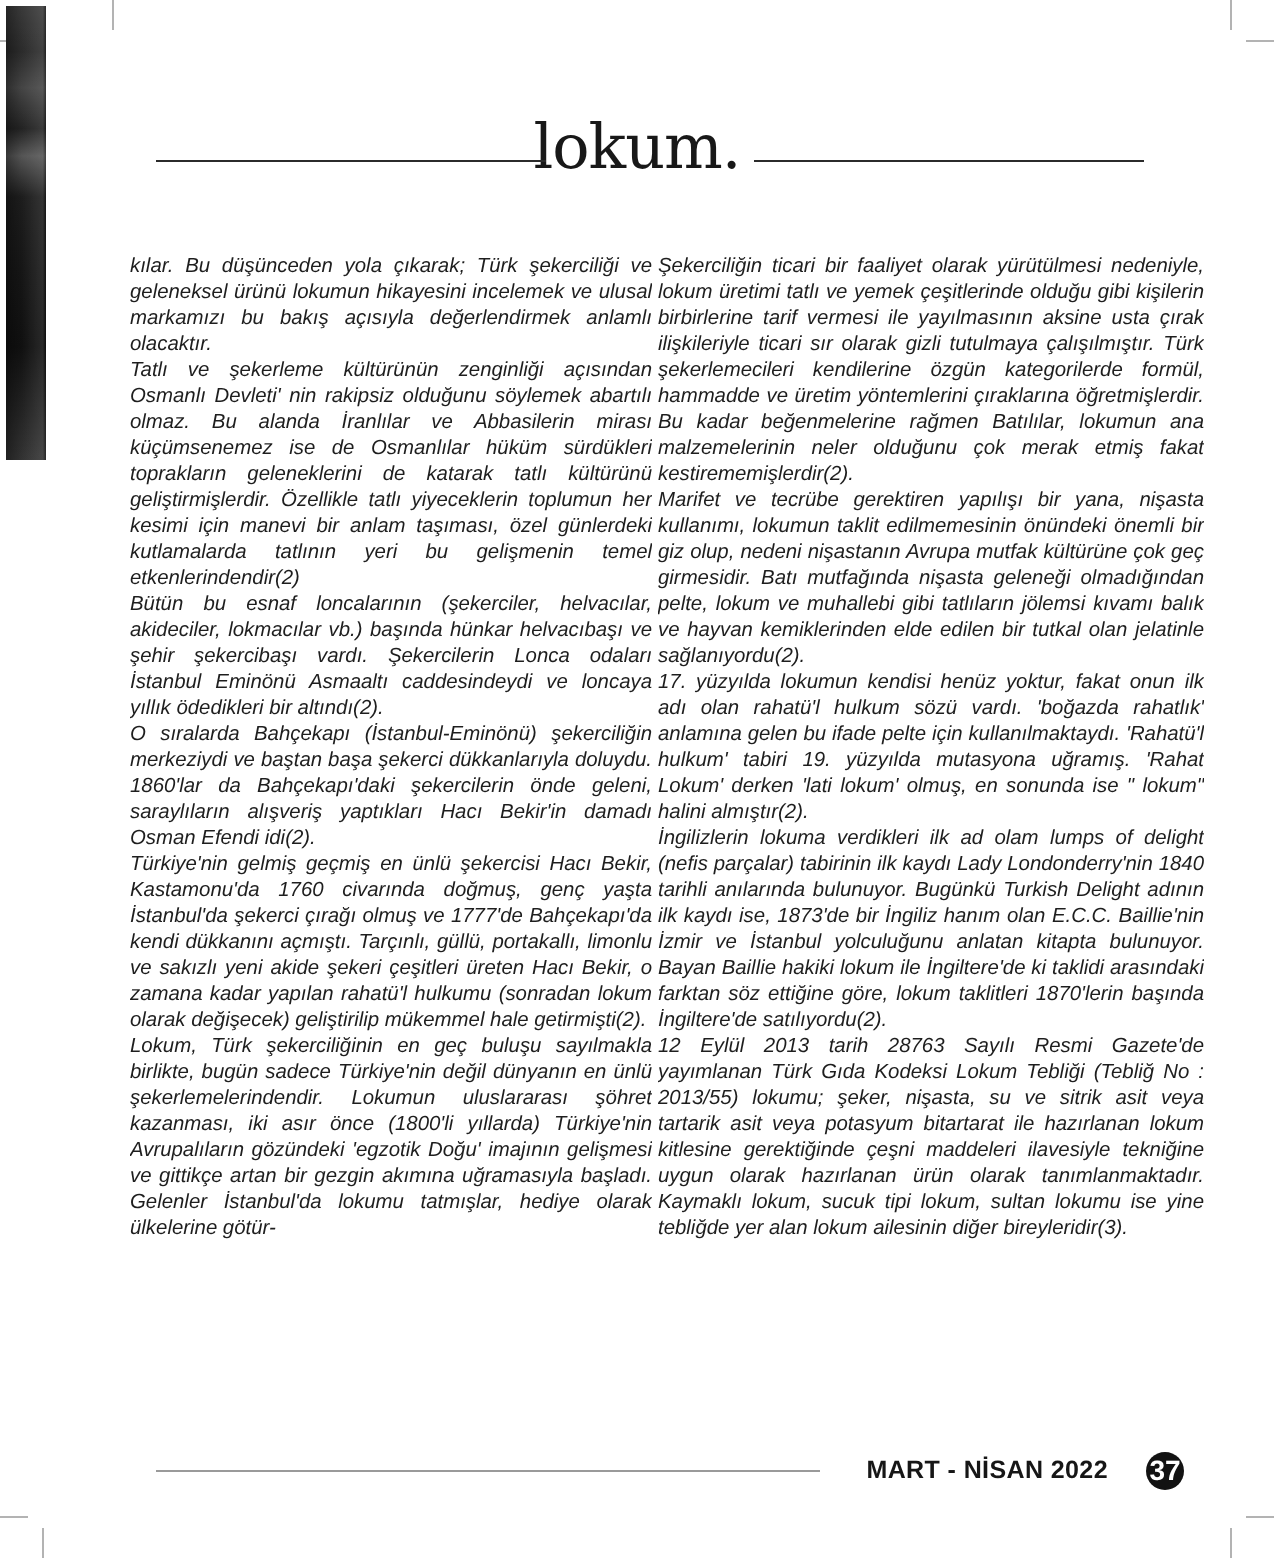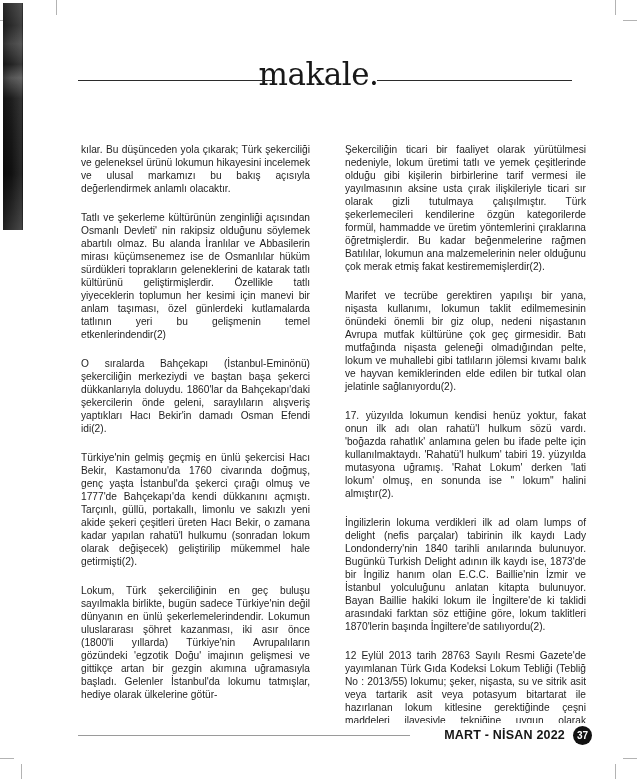--- a/index.html
+++ b/index.html
@@ -45,66 +45,67 @@
   
   .col {
     position: absolute; top: 127px; height: 596px;
     overflow: hidden;
     font-size: 10.2px; line-height: 13px;
     text-align: justify;
     color: #1e1e1e;
   }
   .col-left  { left: 65px;  width: 261px; }
   .col-right { left: 329px; width: 273px; }
-  .col p { margin: 16px; }
+  .col p { margin: 0; font-style: italic; }
 
   
   .footer-rule {
     position: absolute; left: 78px; top: 735px; width: 332px; height: 1px;
     background: #9a9a9a; z-index: 2;
   }
   .footer {
     position: absolute; top: 724px; left: 420px; width: 172px; height: 22px;
-    display: flex; align-items: center; justify-content: flex-end; gap: 8px;
+    display: flex; align-items: center; justify-content: flex-end; gap: 19px;
     z-index: 2;
   }
   .issue {
     font-weight: 700; font-size: 12.5px; letter-spacing: 0.2px; color: #161616;
     white-space: nowrap;
   }
   .page-badge {
     width: 19px; height: 19px; border-radius: 50%;
     background: #121212; color: #ffffff;
-    font-weight: 700; font-size: 10px; line-height: 19px;
+    font-weight: 700; font-size: 14px; line-height: 19px;
     text-align: center; flex: 0 0 auto;
   }
 </style>
 </head>
 <body>
 
 <div class="page">
 
   <div class="photo-strip"></div>
 
   <div class="crop h" style="left:0; top:20px;"></div>
   <div class="crop v" style="left:56px; top:0;"></div>
   <div class="crop v" style="left:615px; top:0;"></div>
   <div class="crop h" style="left:623px; top:20px;"></div>
   <div class="crop h" style="left:0; top:758px;"></div>
   <div class="crop v" style="left:21px; top:764px;"></div>
   <div class="crop h" style="left:623px; top:758px;"></div>
   <div class="crop v" style="left:615px; top:764px;"></div>
 
   <div class="header-rule left"></div>
-  <h1 class="title">makale.</h1>
+  <h1 class="title">lokum.</h1>
   <div class="header-rule right"></div>
 
   <div class="col col-left">
       <p>kılar. Bu düşünceden yola çıkarak; Türk şekerciliği ve geleneksel ürünü lokumun hikayesini incelemek ve ulusal markamızı bu bakış açısıyla değerlendirmek anlamlı olacaktır.</p>
       <p>Tatlı ve şekerleme kültürünün zenginliği açısından Osmanlı Devleti' nin rakipsiz olduğunu söylemek abartılı olmaz. Bu alanda İranlılar ve Abbasilerin mirası küçümsenemez ise de Osmanlılar hüküm sürdükleri toprakların geleneklerini de katarak tatlı kültürünü geliştirmişlerdir. Özellikle tatlı yiyeceklerin toplumun her kesimi için manevi bir anlam taşıması, özel günlerdeki kutlamalarda tatlının yeri bu gelişmenin temel etkenlerindendir(2)</p>
+      <p>Bütün bu esnaf loncalarının (şekerciler, helvacılar, akideciler, lokmacılar vb.) başında hünkar helvacıbaşı ve şehir şekercibaşı vardı. Şekercilerin Lonca odaları İstanbul Eminönü Asmaaltı caddesindeydi ve loncaya yıllık ödedikleri bir altındı(2).</p>
       <p>O sıralarda Bahçekapı (İstanbul-Eminönü) şekerciliğin merkeziydi ve baştan başa şekerci dükkanlarıyla doluydu. 1860'lar da Bahçekapı'daki şekercilerin önde geleni, saraylıların alışveriş yaptıkları Hacı Bekir'in damadı Osman Efendi idi(2).</p>
       <p>Türkiye'nin gelmiş geçmiş en ünlü şekercisi Hacı Bekir, Kastamonu'da 1760 civarında doğmuş, genç yaşta İstanbul'da şekerci çırağı olmuş ve 1777'de Bahçekapı'da kendi dükkanını açmıştı. Tarçınlı, güllü, portakallı, limonlu ve sakızlı yeni akide şekeri çeşitleri üreten Hacı Bekir, o zamana kadar yapılan rahatü'l hulkumu (sonradan lokum olarak değişecek) geliştirilip mükemmel hale getirmişti(2).</p>
       <p>Lokum, Türk şekerciliğinin en geç buluşu sayılmakla birlikte, bugün sadece Türkiye'nin değil dünyanın en ünlü şekerlemelerindendir. Lokumun uluslararası şöhret kazanması, iki asır önce (1800'li yıllarda) Türkiye'nin Avrupalıların gözündeki 'egzotik Doğu' imajının gelişmesi ve gittikçe artan bir gezgin akımına uğramasıyla başladı. Gelenler İstanbul'da lokumu tatmışlar, hediye olarak ülkelerine götür-</p>
     </div>
   <div class="col col-right">
       <p>Şekerciliğin ticari bir faaliyet olarak yürütülmesi nedeniyle, lokum üretimi tatlı ve yemek çeşitlerinde olduğu gibi kişilerin birbirlerine tarif vermesi ile yayılmasının aksine usta çırak ilişkileriyle ticari sır olarak gizli tutulmaya çalışılmıştır. Türk şekerlemecileri kendilerine özgün kategorilerde formül, hammadde ve üretim yöntemlerini çıraklarına öğretmişlerdir. Bu kadar beğenmelerine rağmen Batılılar, lokumun ana malzemelerinin neler olduğunu çok merak etmiş fakat kestirememişlerdir(2).</p>
       <p>Marifet ve tecrübe gerektiren yapılışı bir yana, nişasta kullanımı, lokumun taklit edilmemesinin önündeki önemli bir giz olup, nedeni nişastanın Avrupa mutfak kültürüne çok geç girmesidir. Batı mutfağında nişasta geleneği olmadığından pelte, lokum ve muhallebi gibi tatlıların jölemsi kıvamı balık ve hayvan kemiklerinden elde edilen bir tutkal olan jelatinle sağlanıyordu(2).</p>
       <p>17. yüzyılda lokumun kendisi henüz yoktur, fakat onun ilk adı olan rahatü'l hulkum sözü vardı. 'boğazda rahatlık' anlamına gelen bu ifade pelte için kullanılmaktaydı. 'Rahatü'l hulkum' tabiri 19. yüzyılda mutasyona uğramış. 'Rahat Lokum' derken 'lati lokum' olmuş, en sonunda ise " lokum" halini almıştır(2).</p>
       <p>İngilizlerin lokuma verdikleri ilk ad olam lumps of delight (nefis parçalar) tabirinin ilk kaydı Lady Londonderry'nin 1840 tarihli anılarında bulunuyor. Bugünkü Turkish Delight adının ilk kaydı ise, 1873'de bir İngiliz hanım olan E.C.C. Baillie'nin İzmir ve İstanbul yolculuğunu anlatan kitapta bulunuyor. Bayan Baillie hakiki lokum ile İngiltere'de ki taklidi arasındaki farktan söz ettiğine göre, lokum taklitleri 1870'lerin başında İngiltere'de satılıyordu(2).</p>
       <p>12 Eylül 2013 tarih 28763 Sayılı Resmi Gazete'de yayımlanan Türk Gıda Kodeksi Lokum Tebliği (Tebliğ No : 2013/55) lokumu; şeker, nişasta, su ve sitrik asit veya tartarik asit veya potasyum bitartarat ile hazırlanan lokum kitlesine gerektiğinde çeşni maddeleri ilavesiyle tekniğine uygun olarak hazırlanan ürün olarak tanımlanmaktadır. Kaymaklı lokum, sucuk tipi lokum, sultan lokumu ise yine tebliğde yer alan lokum ailesinin diğer bireyleridir(3).</p>

